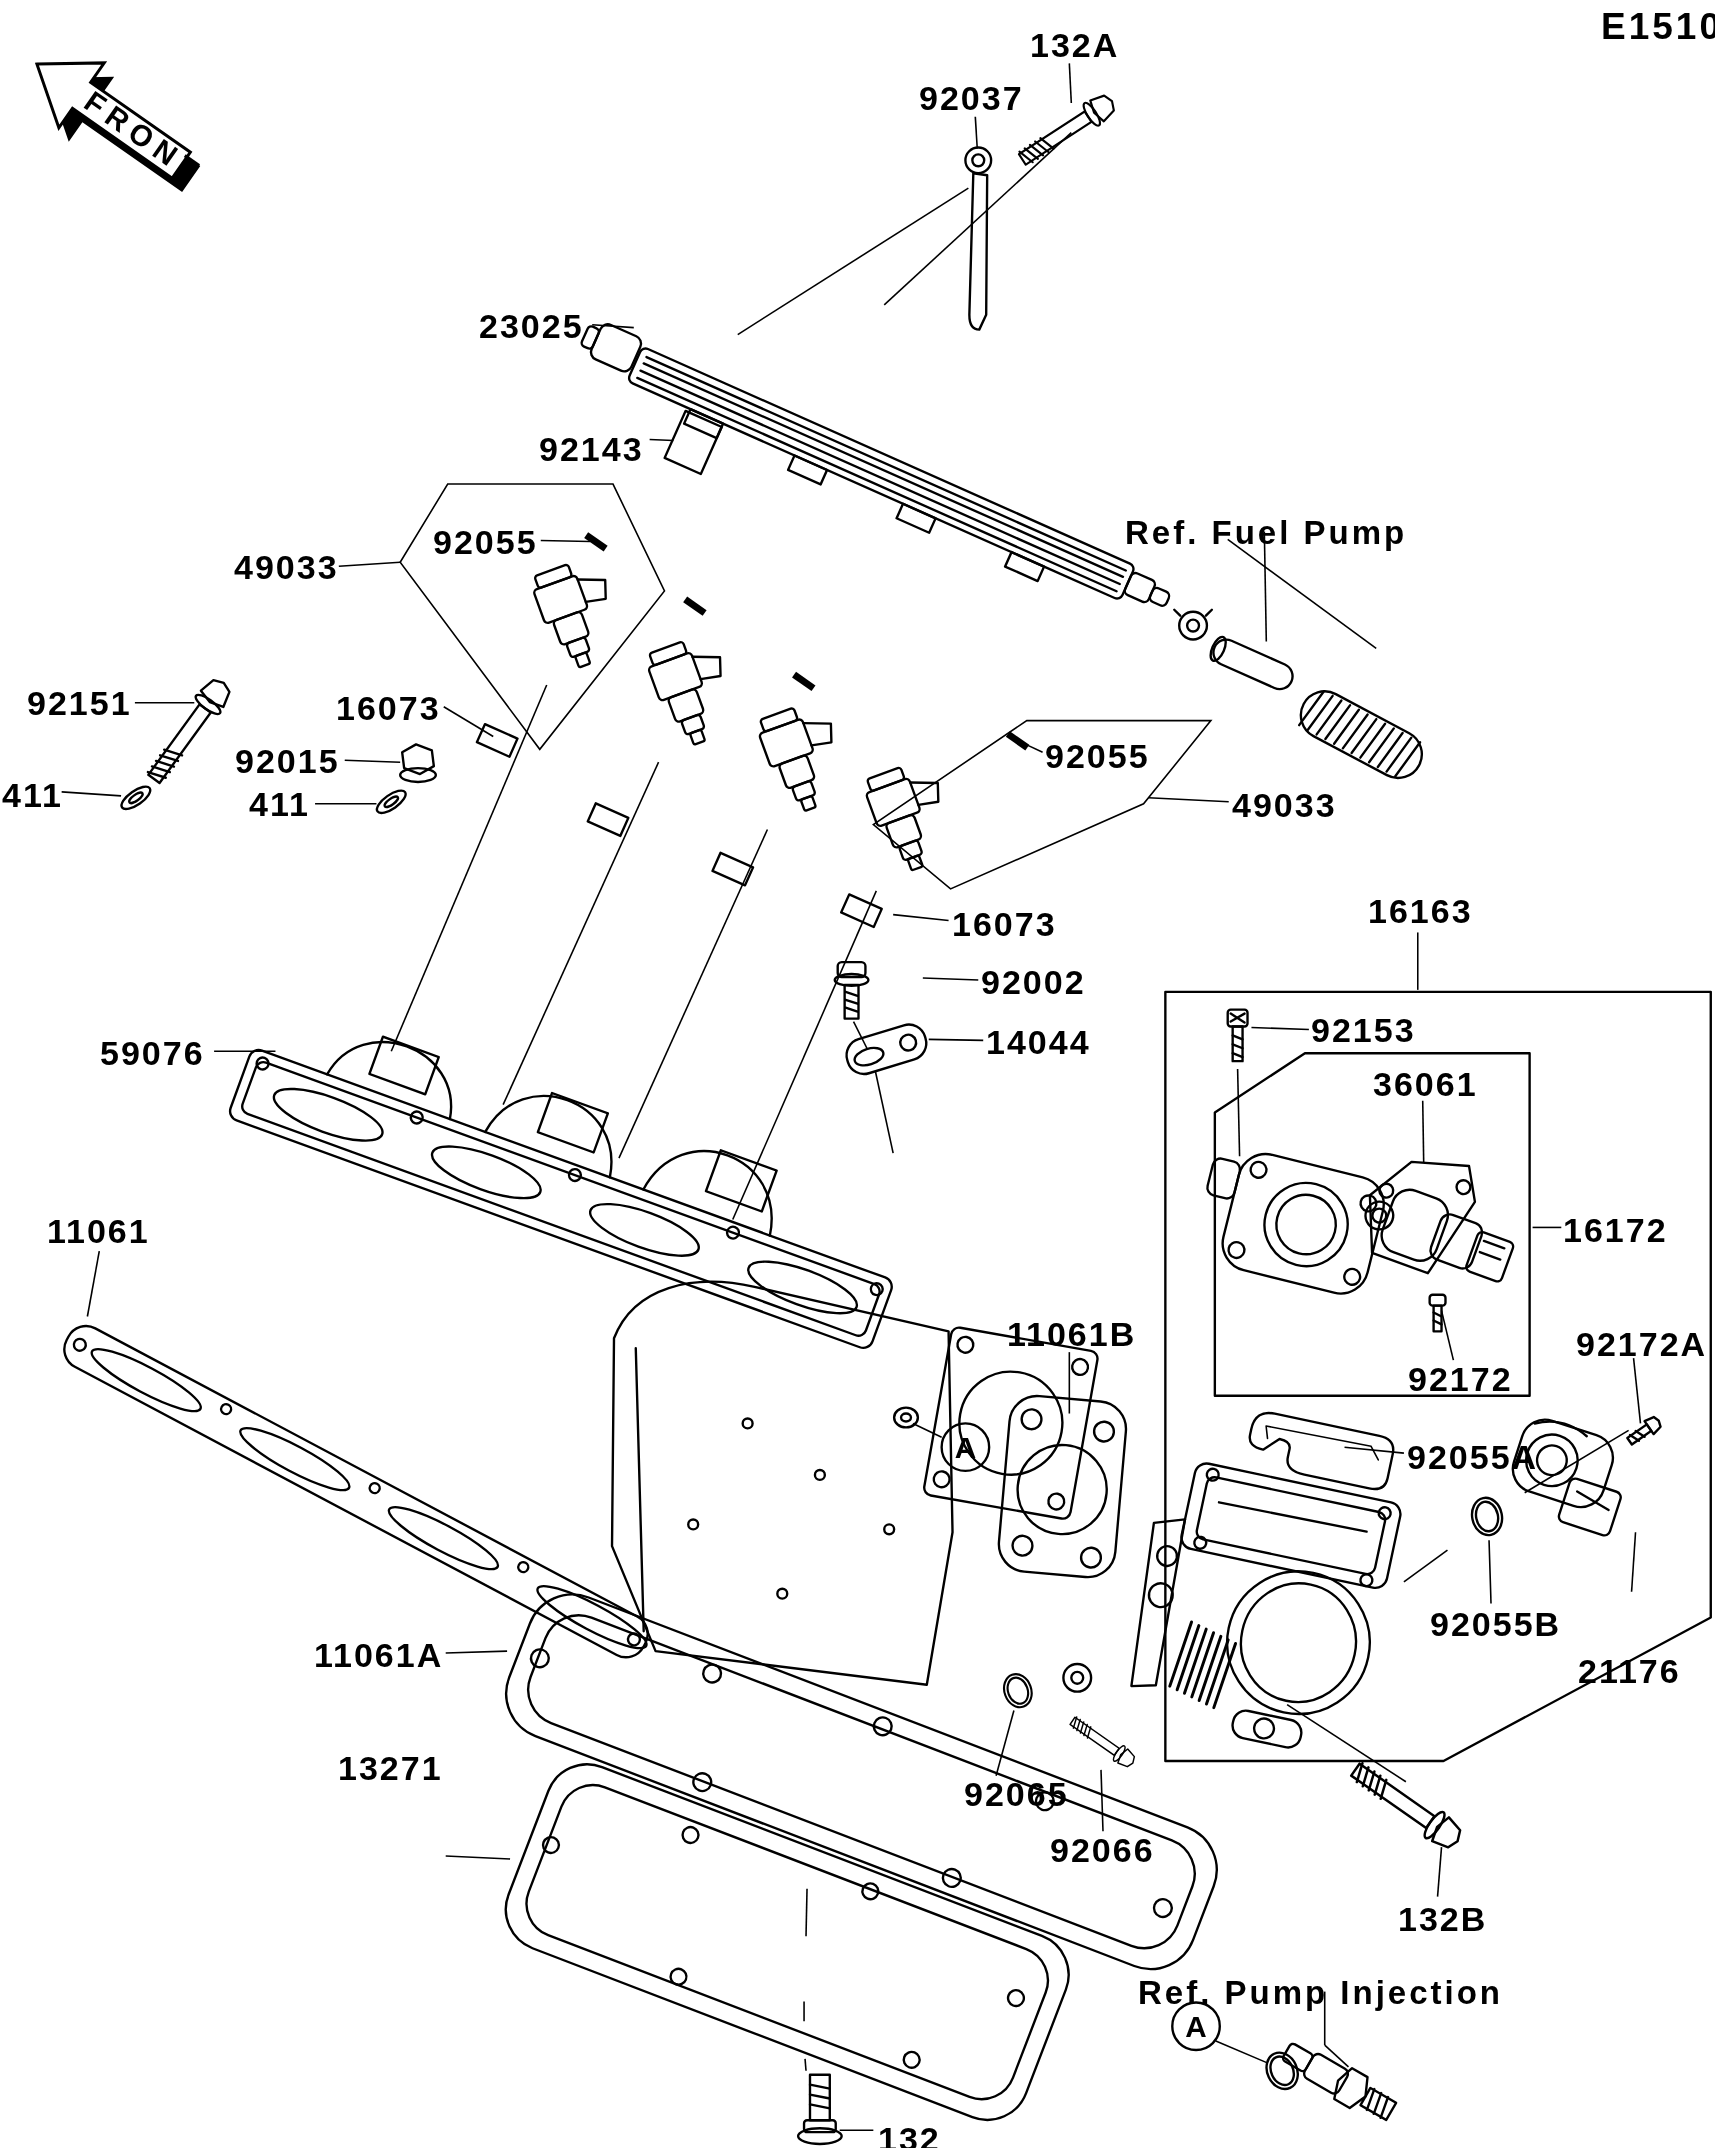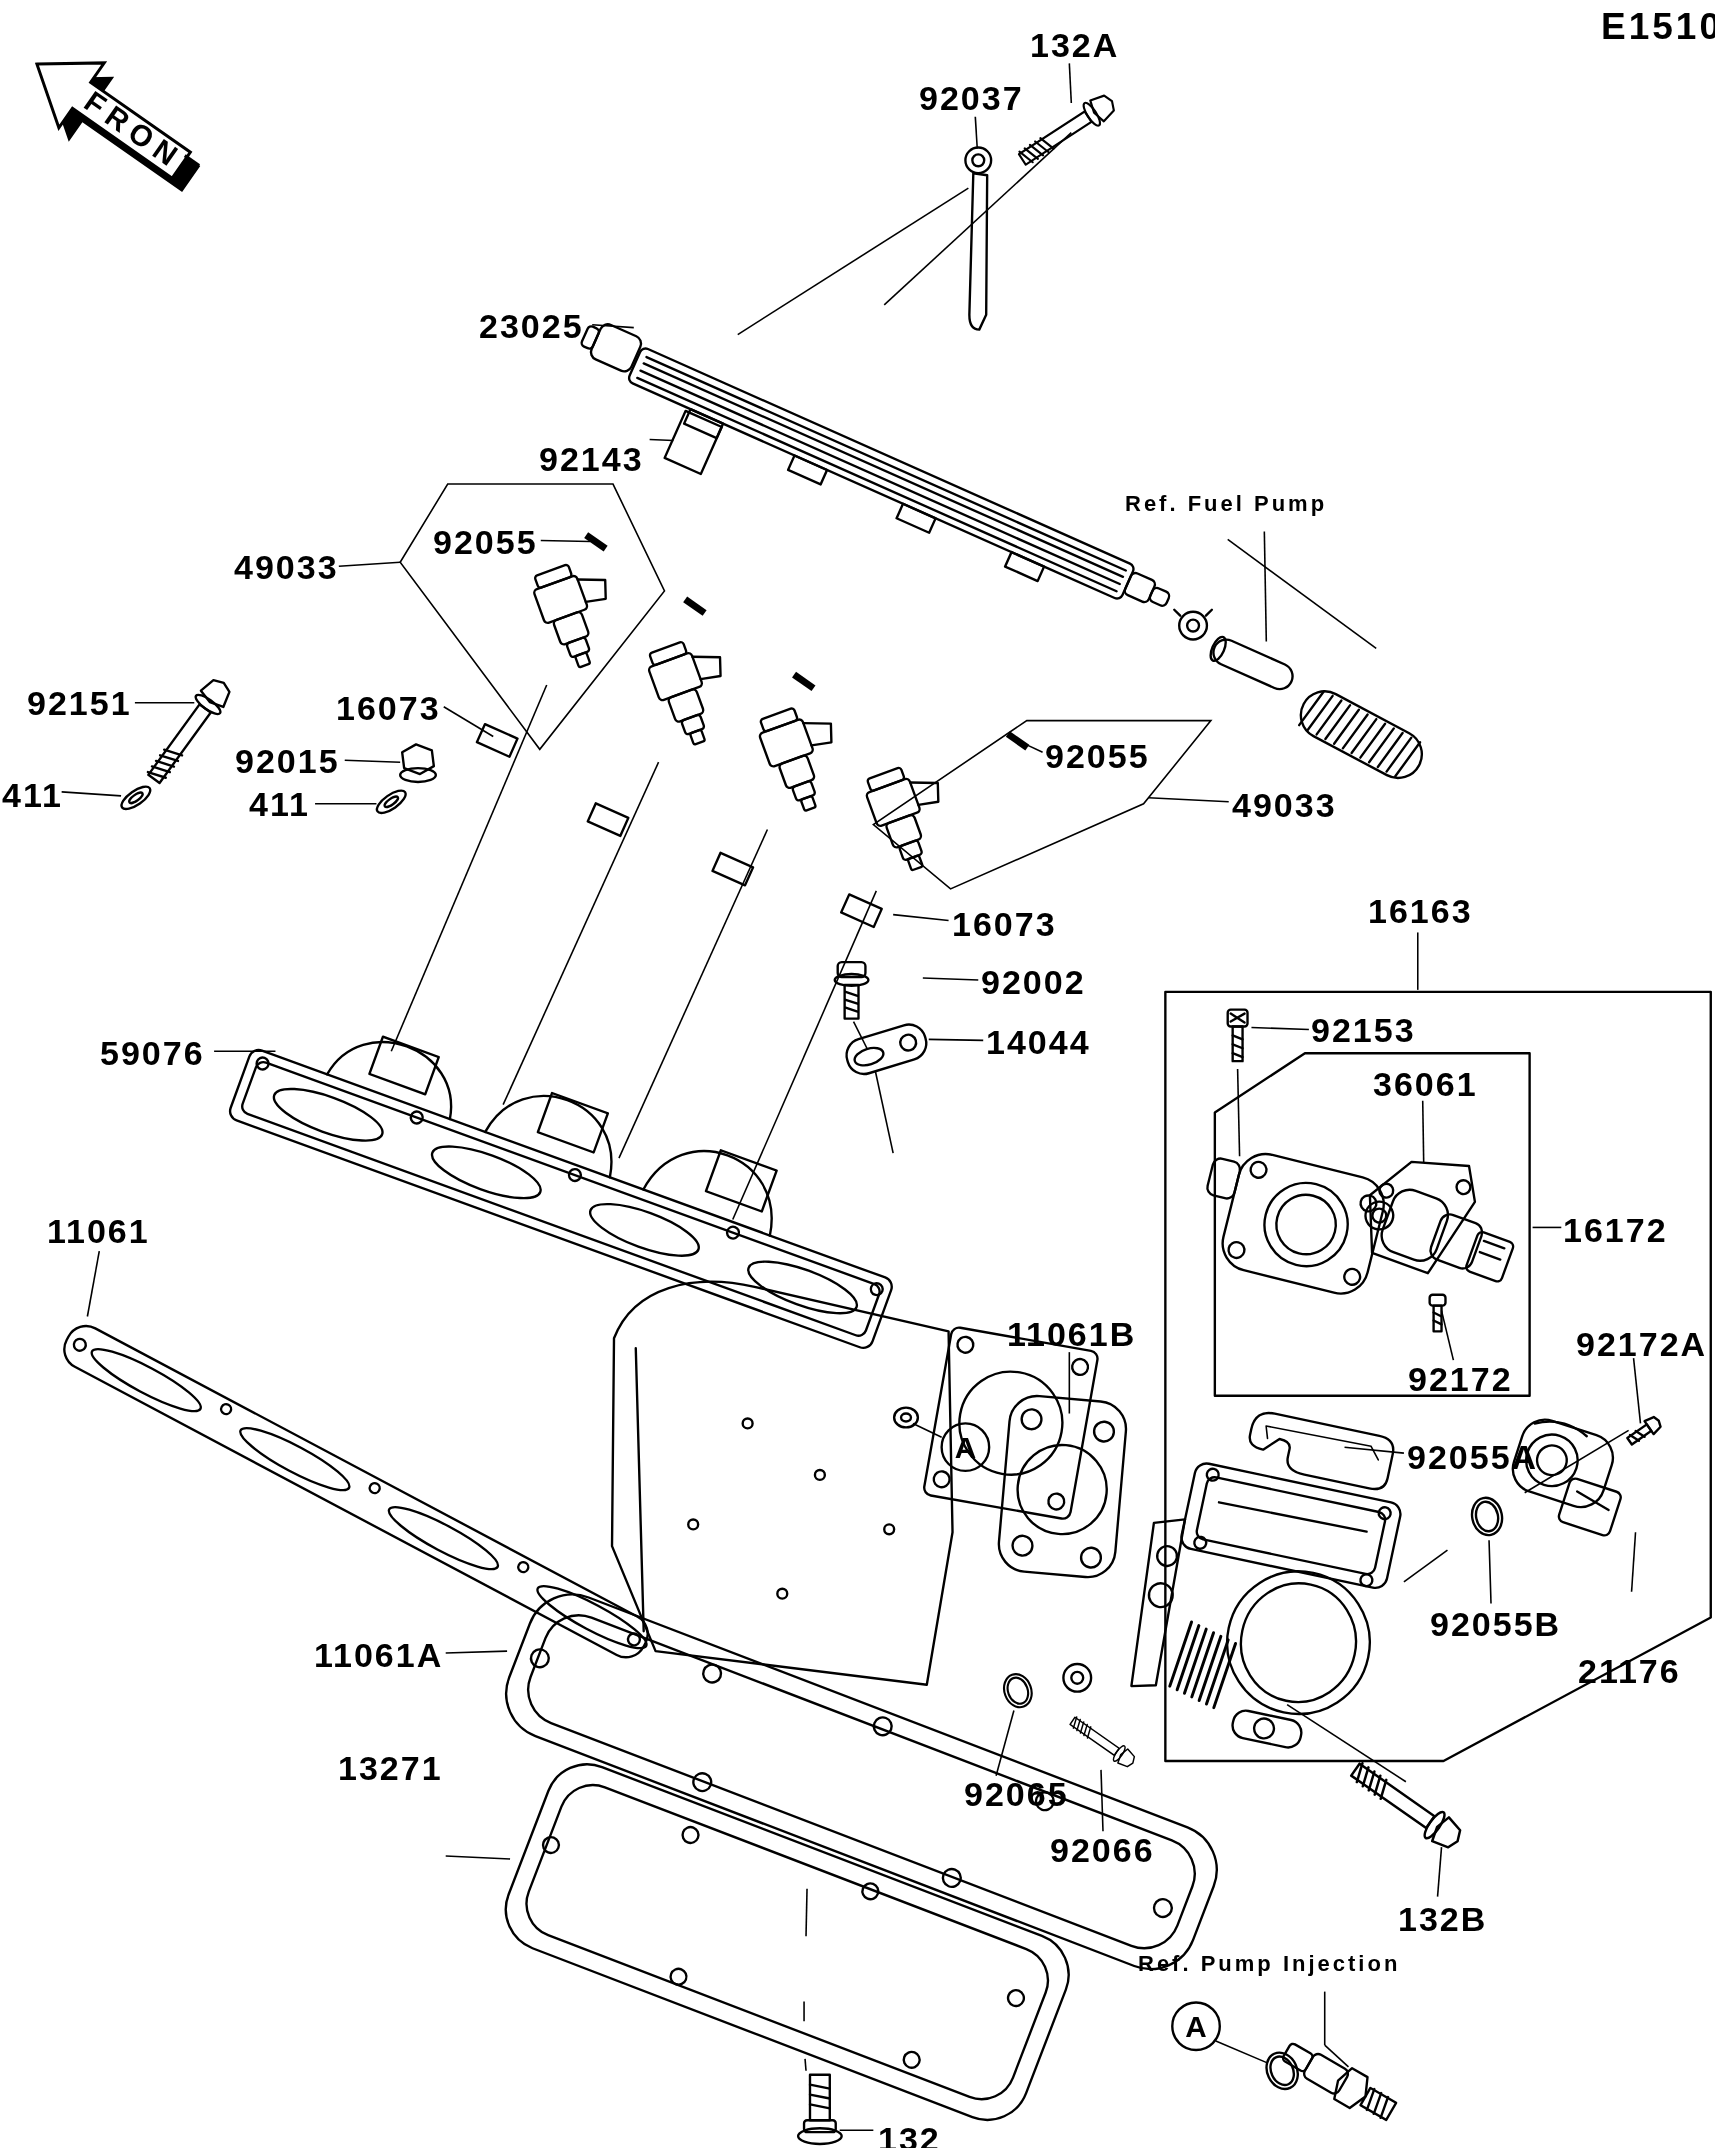--- a/index.html
+++ b/index.html
@@ -1,20 +1,20 @@
 <!DOCTYPE html>
 <html><head>
 <meta charset="utf-8">
 <style>
   html,body{margin:0;padding:0;background:#fff;}
   #canvas{position:relative;width:1716px;height:2148px;background:#ffffff;overflow:hidden;
           font-family:"Liberation Sans", sans-serif;}
   .lbl{position:absolute;font-weight:bold;font-size:34px;letter-spacing:2px;color:#000;
        white-space:nowrap;line-height:1;}
-  .ref{font-size:22px;letter-spacing:3px;}
+  .ref{font-size:33px;letter-spacing:3px;margin-top:23px;}
   .code{font-size:37px;letter-spacing:3px;}
   svg{position:absolute;left:0;top:0;}
   .s{stroke:#000;fill:none;stroke-width:2.4;stroke-linecap:round;stroke-linejoin:round;}
   .thin{stroke:#000;fill:none;stroke-width:1.6;}
   .fill{fill:#000;stroke:none;}
   .atext{font-weight:bold;font-size:30px;}
 </style>
 </head>
 <body>
 
@@ -429,21 +429,21 @@
     <line x1="1456" y1="1866" x2="1452" y2="1916"></line>
     <line x1="848" y1="2152" x2="882" y2="2152"></line>
   </g>
 </svg>
 
   <div class="lbl code" style="left:1601px;top:8px">E1510</div>
 
   <div class="lbl" style="left:919px;top:81px">92037</div>
   <div class="lbl" style="left:1030px;top:28px">132A</div>
   <div class="lbl" style="left:479px;top:309px">23025</div>
-  <div class="lbl" style="left:539px;top:442px">92143</div>
+  <div class="lbl" style="left:539px;top:432px">92143</div>
   <div class="lbl" style="left:433px;top:525px">92055</div>
   <div class="lbl" style="left:234px;top:550px">49033</div>
   <div class="lbl" style="left:27px;top:686px">92151</div>
   <div class="lbl" style="left:336px;top:691px">16073</div>
   <div class="lbl" style="left:235px;top:744px">92015</div>
   <div class="lbl" style="left:2px;top:778px">411</div>
   <div class="lbl" style="left:249px;top:787px">411</div>
   <div class="lbl" style="left:1045px;top:739px">92055</div>
   <div class="lbl" style="left:1232px;top:788px">49033</div>
   <div class="lbl" style="left:952px;top:907px">16073</div>

